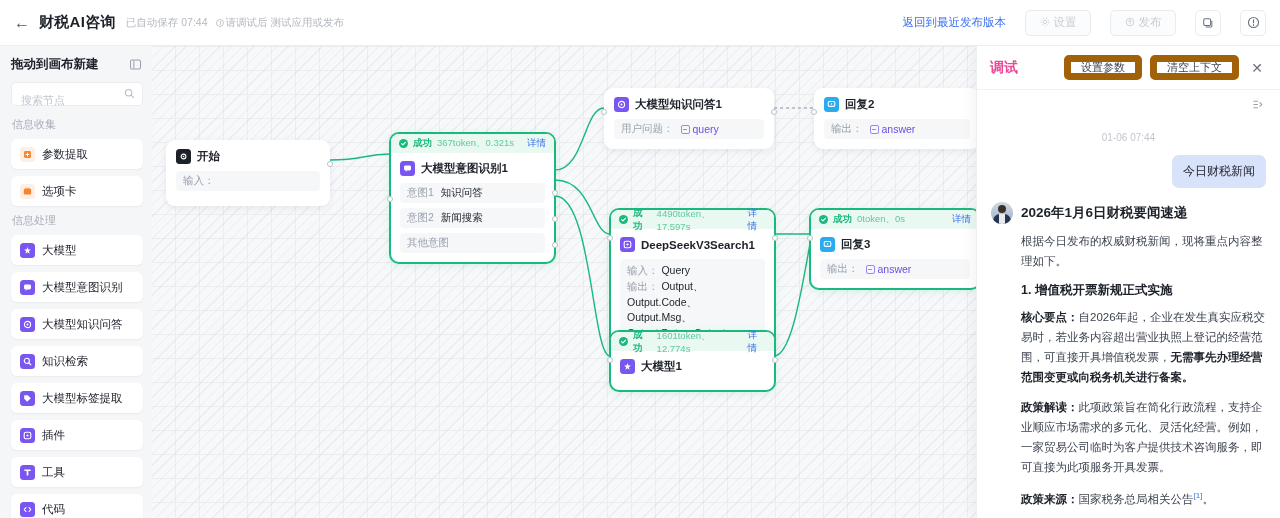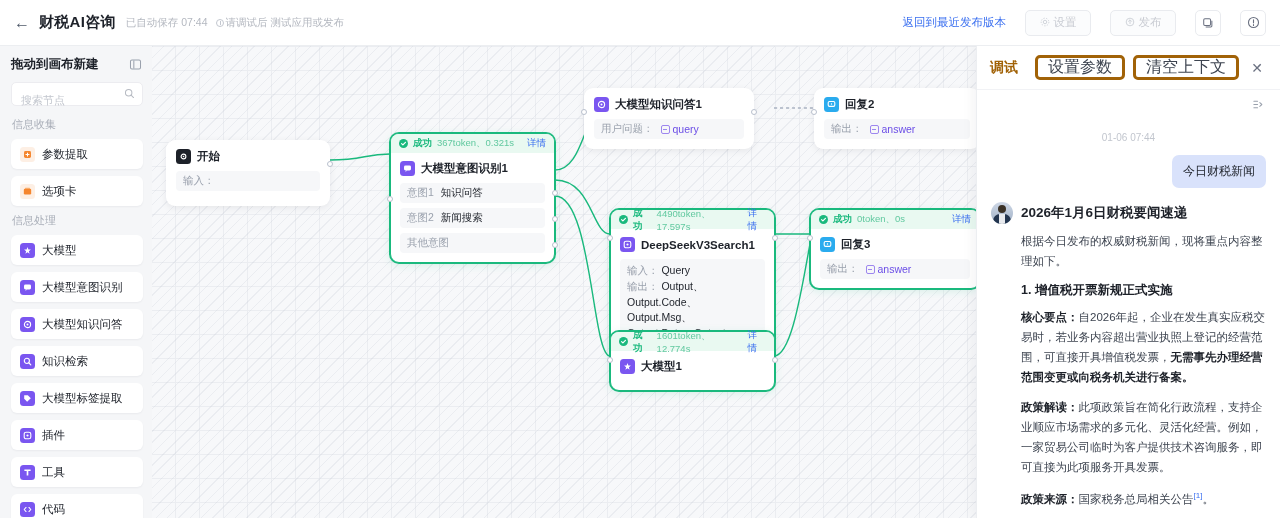--- a/index.html
+++ b/index.html
@@ -114,24 +114,24 @@
 
   .fab { position:absolute; width:22px;height:22px;border-radius:50%; display:flex;align-items:center;justify-content:center; cursor:pointer;}
 
   
   .panel {
     position:absolute; right:0; top:46px; width:304px; height:472px; background:#fff;
     border-left:1px solid #eceef1; z-index:30; display:flex; flex-direction:column;
     box-shadow:-3px 0 12px rgba(20,25,40,.05);
   }
   .panel-head { height:44px; display:flex; align-items:center; padding:0 13px; gap:8px; border-bottom:1px solid #f1f2f5; }
-  .panel-title { font-size:14px; font-weight:bold; color:#a16207; }
+  .panel-title { font-size:14px; font-weight:bold; color:#ec4899; }
   .p-btn {
-    margin-left:auto; height:25px; padding:0 10px; border:3px solid #a16207; border-radius:5px;
-    background:#fff; font-size:16px; color:#3d4450; display:flex; align-items:center; cursor:pointer;
+    margin-left:auto; height:25px; padding:0 10px; border:7px solid #a16207; border-radius:5px;
+    background:#fff; font-size:11px; color:#3d4450; display:flex; align-items:center; cursor:pointer;
   }
   .p-btn + .p-btn { margin-left:0; }
   .p-close { width:20px;height:20px;display:flex;align-items:center;justify-content:center;color:#6a7080;font-size:14px;cursor:pointer;}
   .panel-toolbar { height:28px; display:flex; align-items:center; justify-content:flex-end; padding:0 13px; }
   .tool-ic { width:18px;height:18px;display:flex;align-items:center;justify-content:center;color:#9aa1ad;cursor:pointer;}
   .chat { flex:1; overflow:hidden; padding:4px 14px 0; position:relative; }
   .chat-time { text-align:center; font-size:10px; color:#c2c6ce; margin:10px 0 12px; }
   .bubble-user {
     margin-left:auto; max-width:200px; background:#d9e2fb; color:#1d2129; border-radius:7px;
     padding:8px 11px; font-size:12px; width:fit-content;
@@ -371,21 +371,21 @@
         <div class="field-row" style="margin-bottom:0">
           <span class="field-key">其他意图</span>
         </div>
       </div>
       <span class="port" style="left:-4px; top:62px;"></span>
       <span class="port" style="right:-4px; top:56px;"></span>
       <span class="port" style="right:-4px; top:82px;"></span>
       <span class="port" style="right:-4px; top:108px;"></span>
     </div>
 
-    <div class="wf-node" style="left:432px; top:42px; width:170px;">
+    <div class="wf-node" style="left:452px; top:42px; width:170px;">
       <div class="node-body">
         <div class="node-head">
           <span class="node-ic" style="background:#7a56f0">
             <svg width="11" height="11" viewBox="0 0 12 12">
                 <circle cx="6" cy="6" r="3.4" fill="none" stroke="#fff" stroke-width="1.2"></circle>
                 <circle cx="6" cy="6" r="1.1" fill="#fff"></circle>
               </svg>
           </span>
           <span class="node-title">大模型知识问答1</span>
         </div>

